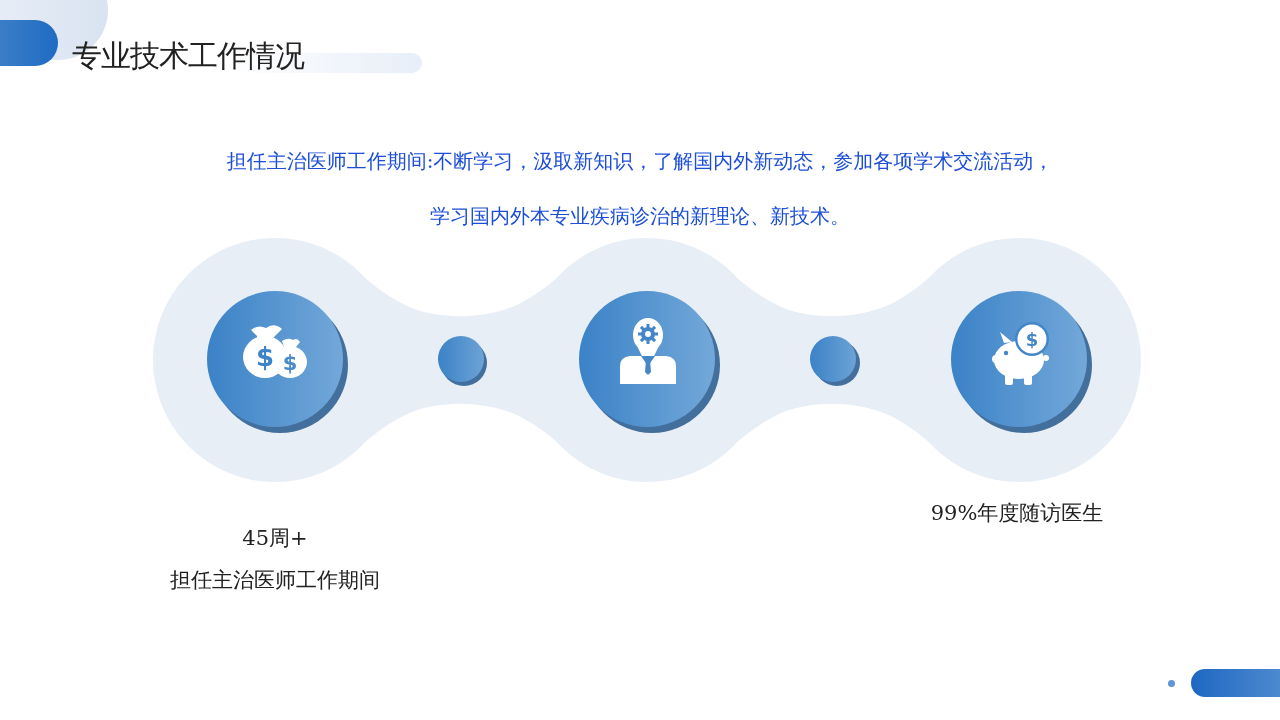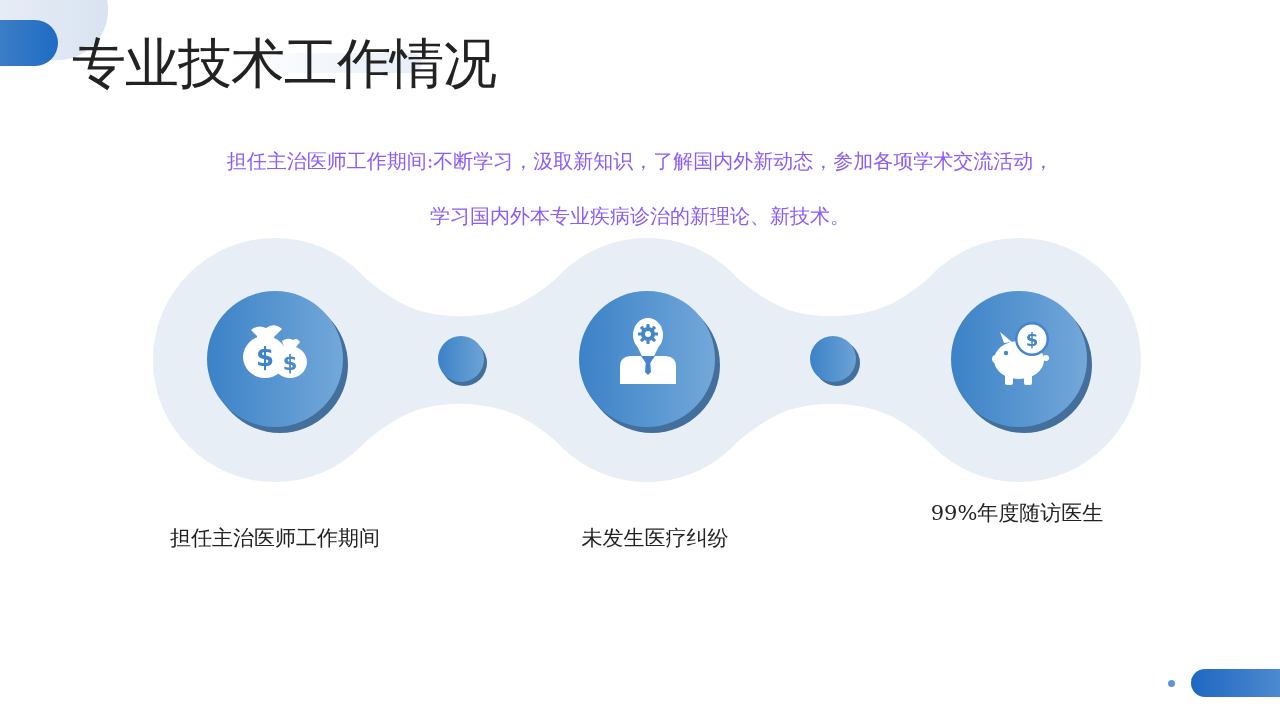--- a/index.html
+++ b/index.html
@@ -1,22 +1,22 @@
 <!DOCTYPE html>
 <html><head>
 <meta charset="utf-8">
 <style>
   * { margin:0; padding:0; box-sizing:border-box; }
   html, body { width:1280px; height:720px; background:#ffffff; overflow:hidden; }
   body { position:relative; font-family:"DejaVu Serif","Liberation Serif",serif; color:#333; }
   .hdr-bg { position:absolute; left:-20px; top:-40px; width:128px; height:100px; border-radius:0 50px 50px 0; background:linear-gradient(90deg,#e8eef7,#d9e3f1); }
   .hdr-pill { position:absolute; left:-30px; top:20px; width:88px; height:46px; border-radius:0 23px 23px 0; background:linear-gradient(90deg,#4a86c8,#1f6cc4); }
   .hdr-underline { position:absolute; left:230px; top:53px; width:192px; height:20px; border-radius:10px; background:linear-gradient(90deg,rgba(233,240,249,0),#e7eef8); }
-  .title { position:absolute; left:72px; top:36px; font-family:"DejaVu Sans","Liberation Sans",sans-serif; font-size:54px; color:#222; letter-spacing:-1px; line-height:56px; }
-  .intro { position:absolute; left:0; width:1280px; text-align:center; font-size:20px; color:#8b5cf6; line-height:44px; }
+  .title { position:absolute; left:72px; top:28px; font-family:"DejaVu Sans","Liberation Sans",sans-serif; font-size:30px; color:#222; letter-spacing:-1px; line-height:56px; }
+  .intro { position:absolute; left:0; width:1280px; text-align:center; font-size:20px; color:#1d4ed8; line-height:44px; }
   .intro.l1 { top:139px; }
   .intro.l2 { top:194px; }
   svg.blob { position:absolute; left:0; top:0; }
   .cap { position:absolute; text-align:center; width:320px; font-size:21px; color:#222; line-height:42px; }
   .foot-dot { position:absolute; left:1168px; top:680px; width:7px; height:7px; border-radius:50%; background:#6095d9; }
   .foot-pill { position:absolute; left:1191px; top:669px; width:120px; height:28px; border-radius:14px; background:linear-gradient(90deg,#1e67c2,#5d95d3); }
 </style>
 </head>
 <body>
 
@@ -110,23 +110,23 @@
       <circle cx="1046" cy="358" r="3"></circle>
       <circle cx="1006" cy="353" r="2.2" fill="#4486c8"></circle>
       <circle cx="1032" cy="339" r="17" fill="#4486c8"></circle>
       <circle cx="1032" cy="339" r="14.5" fill="#ffffff"></circle>
       <text x="1032" y="346" font-family="DejaVu Sans, sans-serif" font-weight="bold" font-size="18" text-anchor="middle" fill="#4486c8">$</text>
     </g>
   </g>
 </svg>
 
 <div class="cap" style="left:115px; top:517px;">
+  <div>45周+</div>
   <div>担任主治医师工作期间</div>
 </div>
 <div class="cap" style="left:495px; top:517px;">
-  <div>未发生医疗纠纷</div>
 </div>
 <div class="cap" style="left:857px; top:492px;">
   <div>99%年度随访医生</div>
 </div>
 
 <div class="foot-dot"></div>
 <div class="foot-pill"></div>
 
 </body></html>

